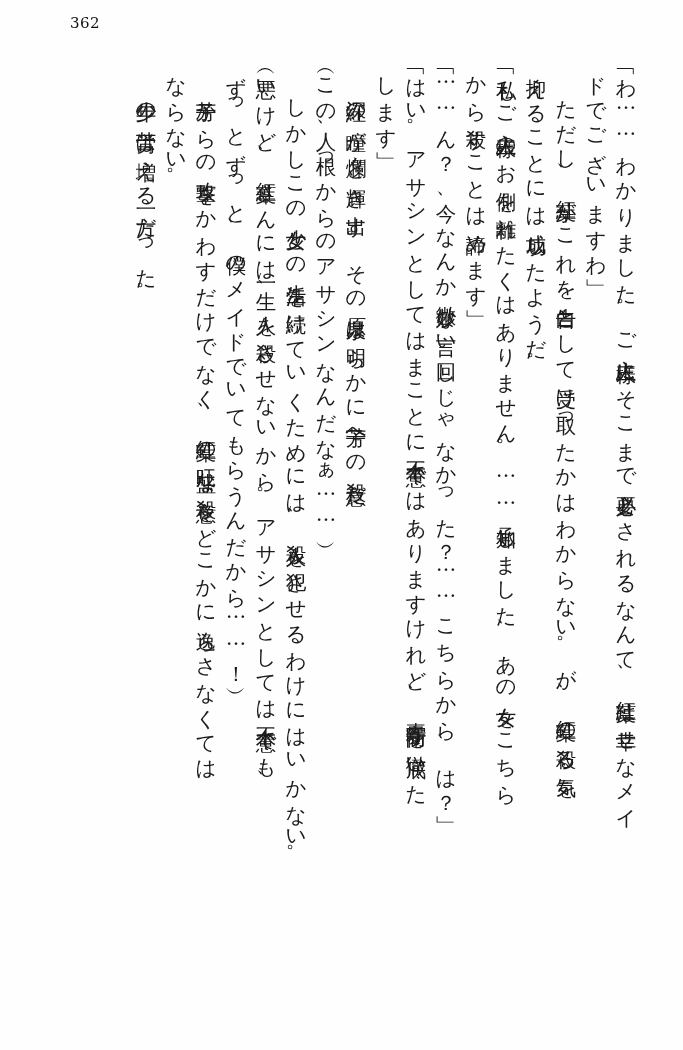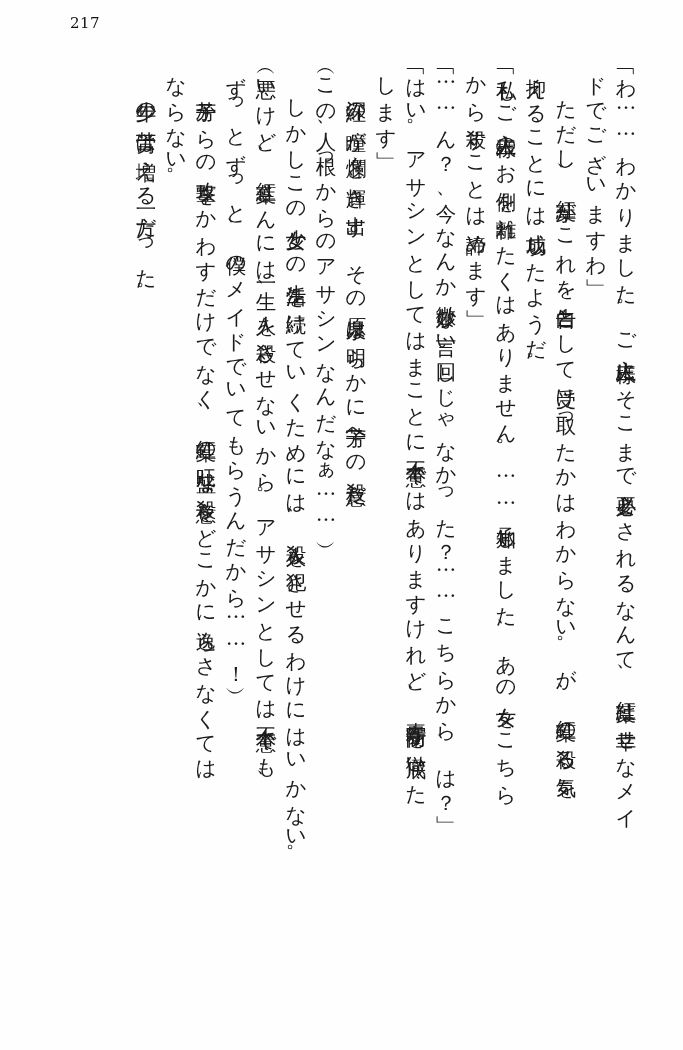--- a/index.html
+++ b/index.html
@@ -53,21 +53,21 @@
     flex: 0 0 30px;
     white-space: pre-wrap;
     color: #1b1b1b;
     font-family: "DejaVu Serif", "Liberation Serif", serif;
   }
 </style>
 </head>
 <body>
 
 <div class="page">
-  <div class="page-number">217</div>
+  <div class="page-number">362</div>
   <div class="text-body">
       <div class="vline">「わ……わかりました。ご主人様にそこまで必要とされるなんて、紅葉は幸せなメイ</div>
       <div class="vline">ドでございますわ」</div>
       <div class="vline">　ただし、紅葉がこれを告白として受け取ったかはわからない。が、紅葉の殺る気を</div>
       <div class="vline">抑えることには成功したようだ。</div>
       <div class="vline">「私もご主人様のお側を離れたくはありません。……承知しました、あの女をこちら</div>
       <div class="vline">から殺すことは諦めます」</div>
       <div class="vline">「……ん？　今、なんか微妙な言い回しじゃなかった？……こちらから、は？」</div>
       <div class="vline">「はい。アサシンとしてはまことに不本意ではありますけれど、専守防衛を徹底いた</div>
       <div class="vline">します」</div>

